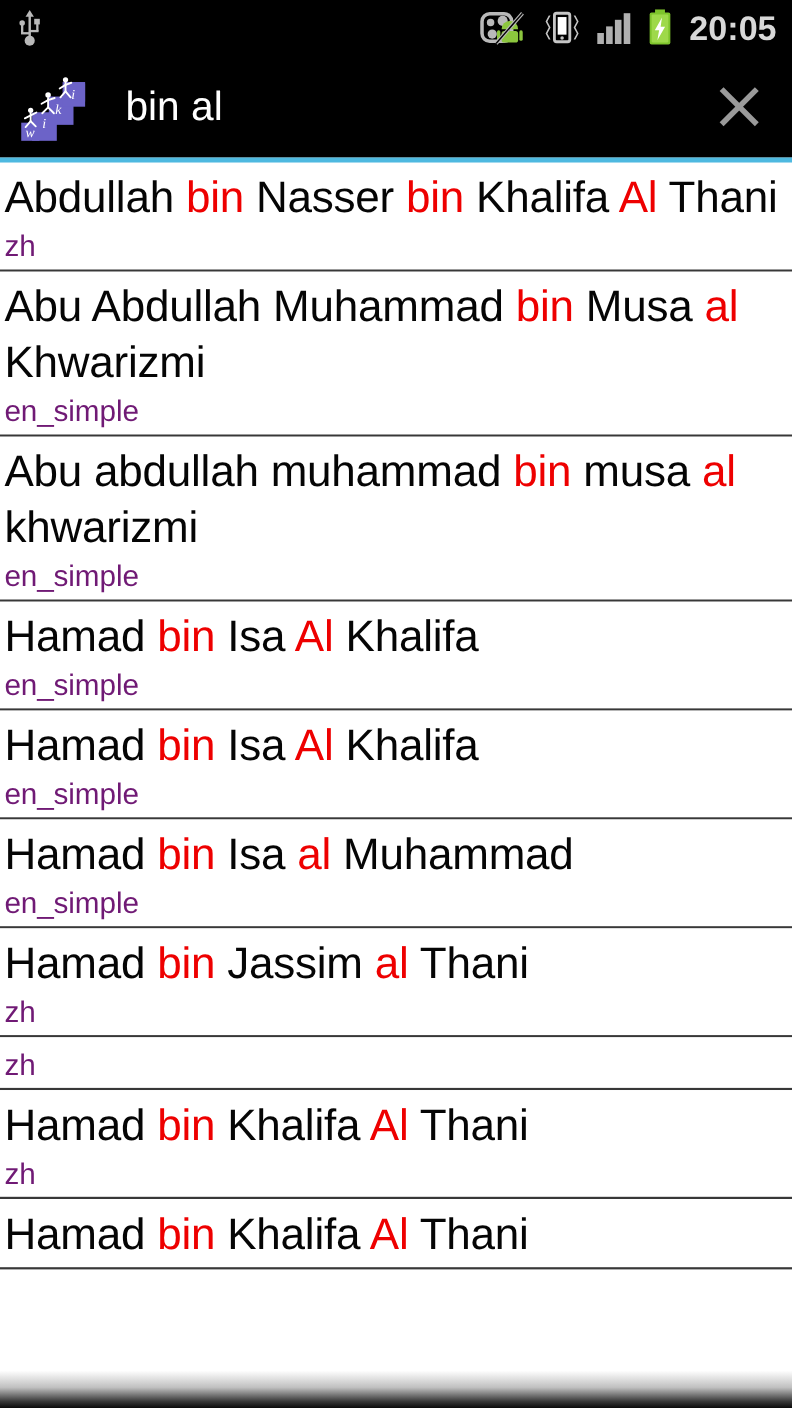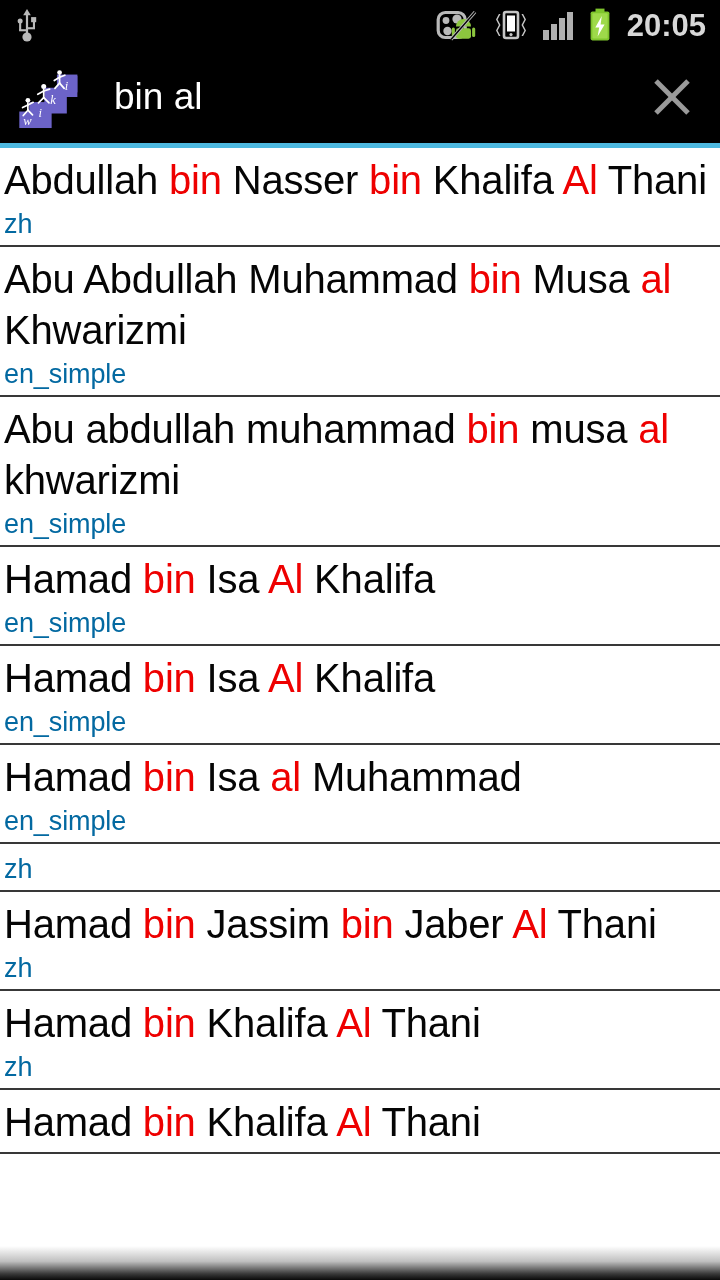--- a/index.html
+++ b/index.html
@@ -115,21 +115,21 @@
     color: #050505;
     word-wrap: break-word;
     letter-spacing: -0.2px;
   }
   .row-title .hl {
     color: #ee0000;
   }
   .row-sub {
     font-size: 27px;
     line-height: 33px;
-    color: #0369a1;
+    color: #701a75;
     padding-top: 2px;
     letter-spacing: -0.1px;
   }
   
   .fade-edge {
     position: absolute;
     left: 0;
     bottom: 0;
     width: 720px;
     height: 34px;
@@ -307,24 +307,24 @@
       </div>
       <div class="result-row">
         <div class="row-title"><span>Hamad </span><span class="hl" style="color: rgb(238, 0, 0);">bin</span><span> Isa </span><span class="hl" style="color: rgb(238, 0, 0);">Al</span><span> Khalifa</span></div>
         <div class="row-sub">en_simple</div>
       </div>
       <div class="result-row">
         <div class="row-title"><span>Hamad </span><span class="hl" style="color: rgb(238, 0, 0);">bin</span><span> Isa </span><span class="hl" style="color: rgb(238, 0, 0);">al</span><span> Muhammad</span></div>
         <div class="row-sub">en_simple</div>
       </div>
       <div class="result-row">
+        <div class="row-title"><span>Hamad </span><span class="hl" style="color: rgb(238, 0, 0);">bin</span><span> Jassim </span><span class="hl" style="color: rgb(238, 0, 0);">al</span><span> Thani</span></div>
         <div class="row-sub">zh</div>
       </div>
       <div class="result-row">
-        <div class="row-title"><span>Hamad </span><span class="hl" style="color: rgb(238, 0, 0);">bin</span><span> Jassim </span><span class="hl" style="color: rgb(238, 0, 0);">bin</span><span> Jaber </span><span class="hl" style="color: rgb(238, 0, 0);">Al</span><span> Thani</span></div>
         <div class="row-sub">zh</div>
       </div>
       <div class="result-row">
         <div class="row-title"><span>Hamad </span><span class="hl" style="color: rgb(238, 0, 0);">bin</span><span> Khalifa </span><span class="hl" style="color: rgb(238, 0, 0);">Al</span><span> Thani</span></div>
         <div class="row-sub">zh</div>
       </div>
       <div class="result-row">
         <div class="row-title"><span>Hamad </span><span class="hl" style="color: rgb(238, 0, 0);">bin</span><span> Khalifa </span><span class="hl" style="color: rgb(238, 0, 0);">Al</span><span> Thani</span></div>
       </div>
     </div>

